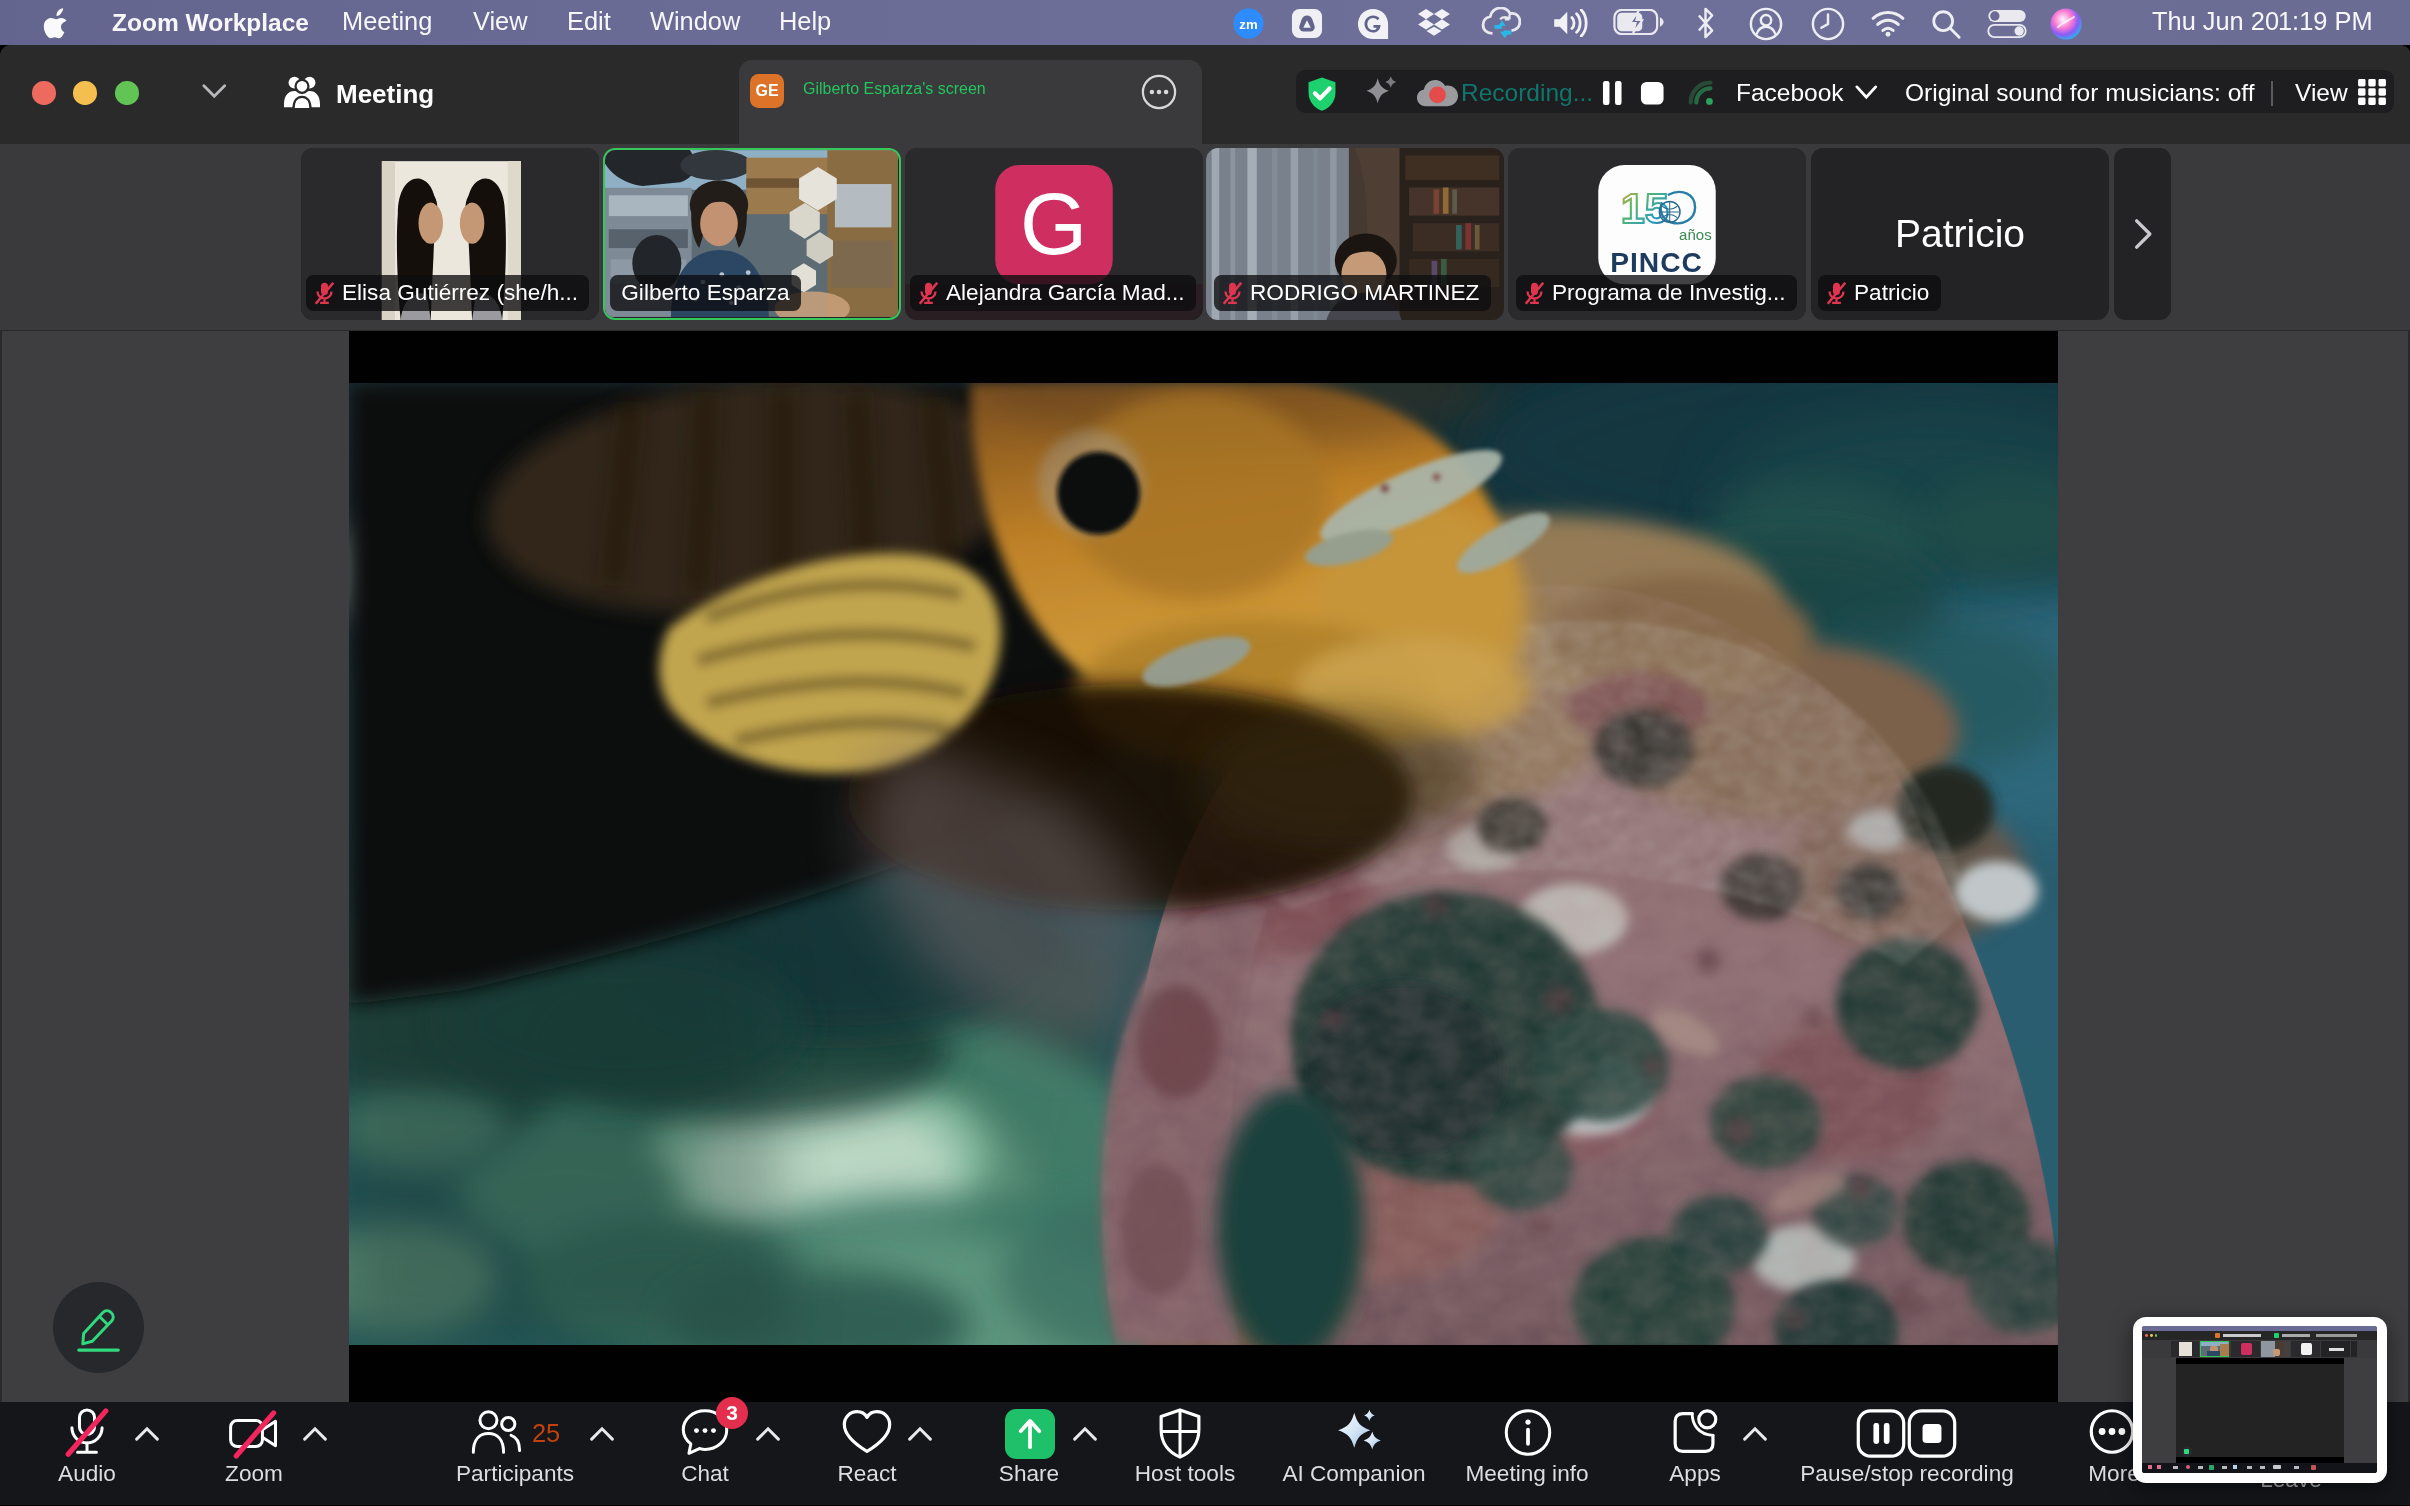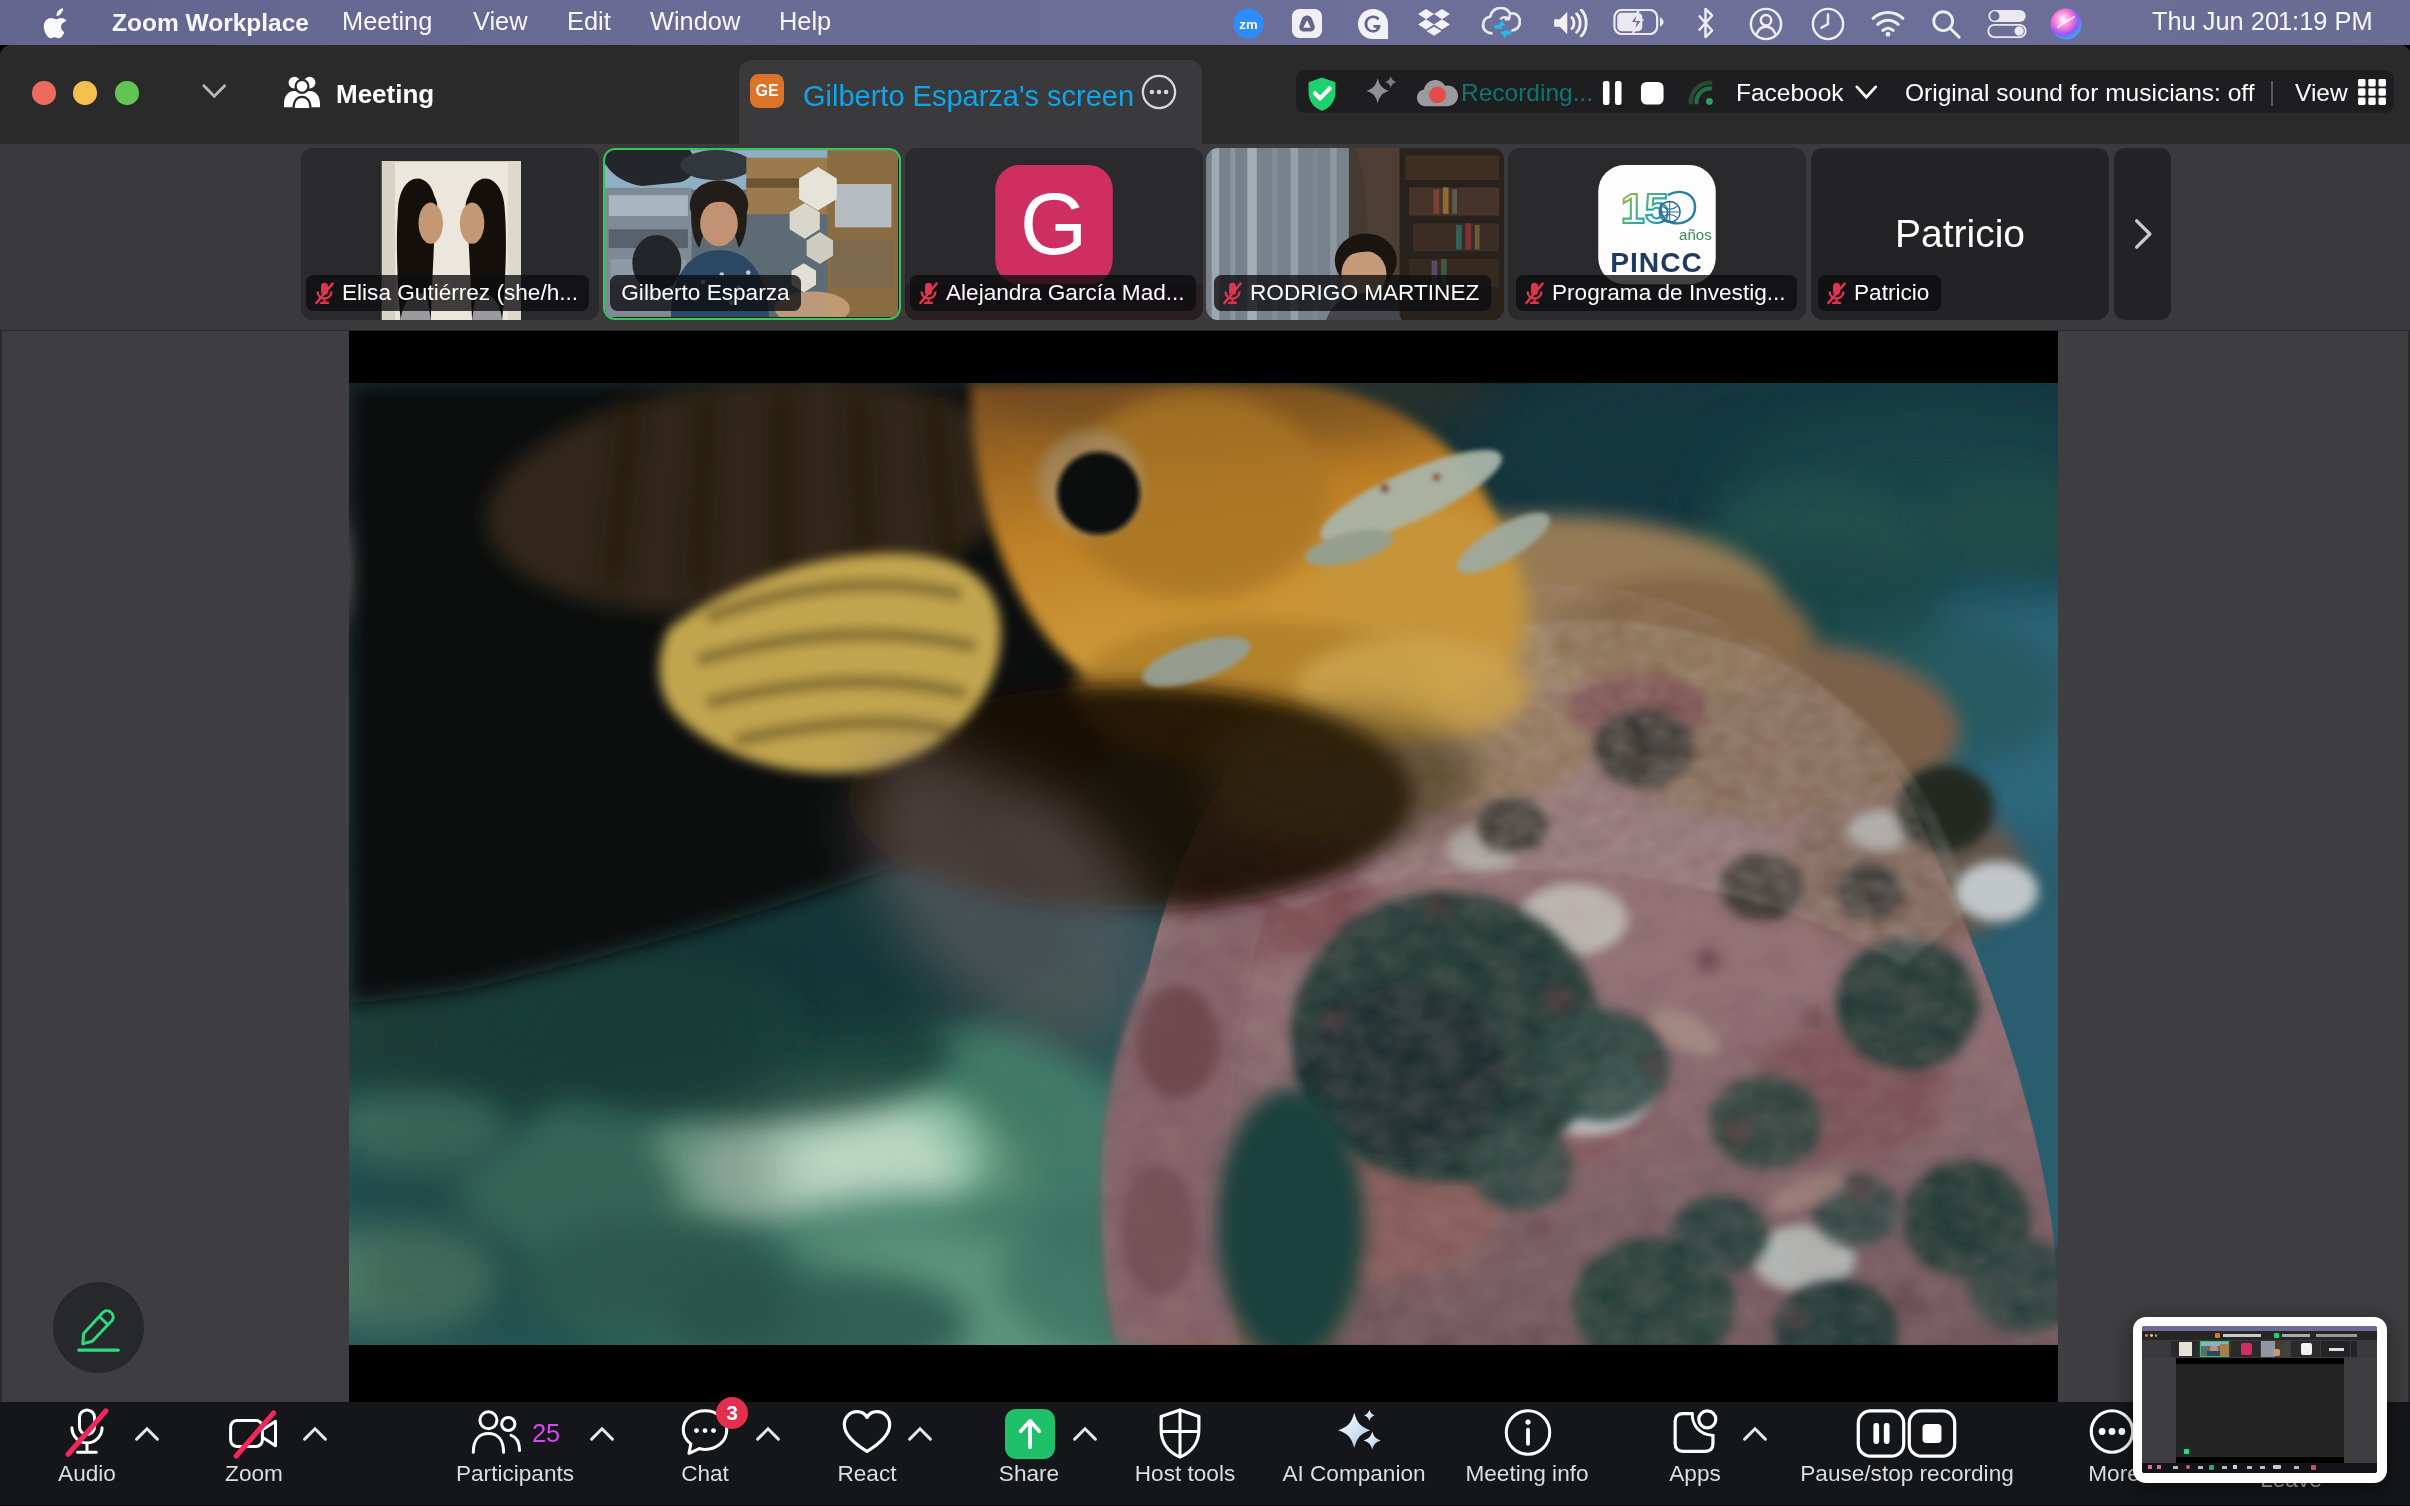--- a/index.html
+++ b/index.html
@@ -139,21 +139,21 @@
       <circle cx="29" cy="8" r="6.2"></circle>
     <path d="M2 31 C2 22 6.5 17 13 17 C16 17 18.4 18.2 21 18.2 C23.6 18.2 26 17 29 17 C35.5 17 40 22 40 31 V34 H2 Z"></path>
     <circle cx="21" cy="12" r="6.8" stroke="#2a2a2b" stroke-width="2.4"></circle>
     <path d="M12 36 C12 27 16 23 21 23 C26 23 30 27 30 36 Z" stroke="#2a2a2b" stroke-width="2.4"></path>
   </svg>
 
   <span class="abs" style="left:336px;top:34px;color:#fff;font-size:26px;font-weight:700">Meeting</span>
 
   <div id="tab"></div>
   <div class="abs" style="left:750px;top:29px;width:34px;height:34px;border-radius:8.5px;background:#dc7328;color:#fff;font-size:16px;font-weight:700;text-align:center;line-height:34px">GE</div>
-  <span class="abs" style="left:803px;top:35px;color:#0ea5e9;font-size:29px;font-weight:400">Gilberto Esparza's screen</span>
+  <span class="abs" style="left:803px;top:35px;color:#22c55e;font-size:16px;font-weight:400">Gilberto Esparza's screen</span>
   <svg class="abs" style="left:1141px;top:29px" width="36" height="36" viewBox="0 0 38 38">
     <circle cx="19" cy="19" r="17" fill="none" stroke="#d8d8da" stroke-width="2.4"></circle>
     <circle cx="11.5" cy="19" r="2.4" fill="#d8d8da"></circle>
       <circle cx="19" cy="19" r="2.4" fill="#d8d8da"></circle>
       <circle cx="26.5" cy="19" r="2.4" fill="#d8d8da"></circle>
   </svg>
 
   <div id="ctlbar"></div>
 </div>
 
@@ -436,21 +436,21 @@
   <div class="tlabel" style="left:254px">Zoom</div>
 
   <svg class="ticon" style="left:496px" width="53" height="51" viewBox="0 0 56 54">
     <g fill="none" stroke="#fff" stroke-width="3.2" stroke-linecap="round">
       <circle cx="20" cy="14" r="9"></circle>
       <path d="M4 48 C4 34 11 28 20 28 C29 28 36 34 36 48"></path>
       <circle cx="41" cy="18" r="7"></circle>
       <path d="M44 30 C50 32 53 38 53 46"></path>
     </g>
   </svg>
-  <span class="abs" style="left:532px;top:1419px;color:#d946ef;font-size:25.4px">25</span>
+  <span class="abs" style="left:532px;top:1419px;color:#c2410c;font-size:25.4px">25</span>
   <svg class="caret" style="left:602px" width="24.5" height="15" viewBox="0 0 26 16" fill="none" stroke="#e8e8ea" stroke-width="3.2" stroke-linecap="round">
       <path d="M2 14 L13 3 L24 14"></path>
     </svg>
   <div class="tlabel" style="left:515px">Participants</div>
 
   <svg class="ticon" style="left:705px" width="53" height="51" viewBox="0 0 56 54">
     <path d="M28 4 C15 4 5 13 5 24 C5 30 8 35 13 39 L11 49 L22 44 C24 44.5 26 45 28 45 C41 45 51 35.5 51 24.5 C51 13 41 4 28 4 Z" fill="none" stroke="#fff" stroke-width="3.2" stroke-linejoin="round"></path>
     <circle cx="19" cy="25" r="2.6" fill="#fff"></circle>
       <circle cx="28" cy="25" r="2.6" fill="#fff"></circle>
       <circle cx="37" cy="25" r="2.6" fill="#fff"></circle>

